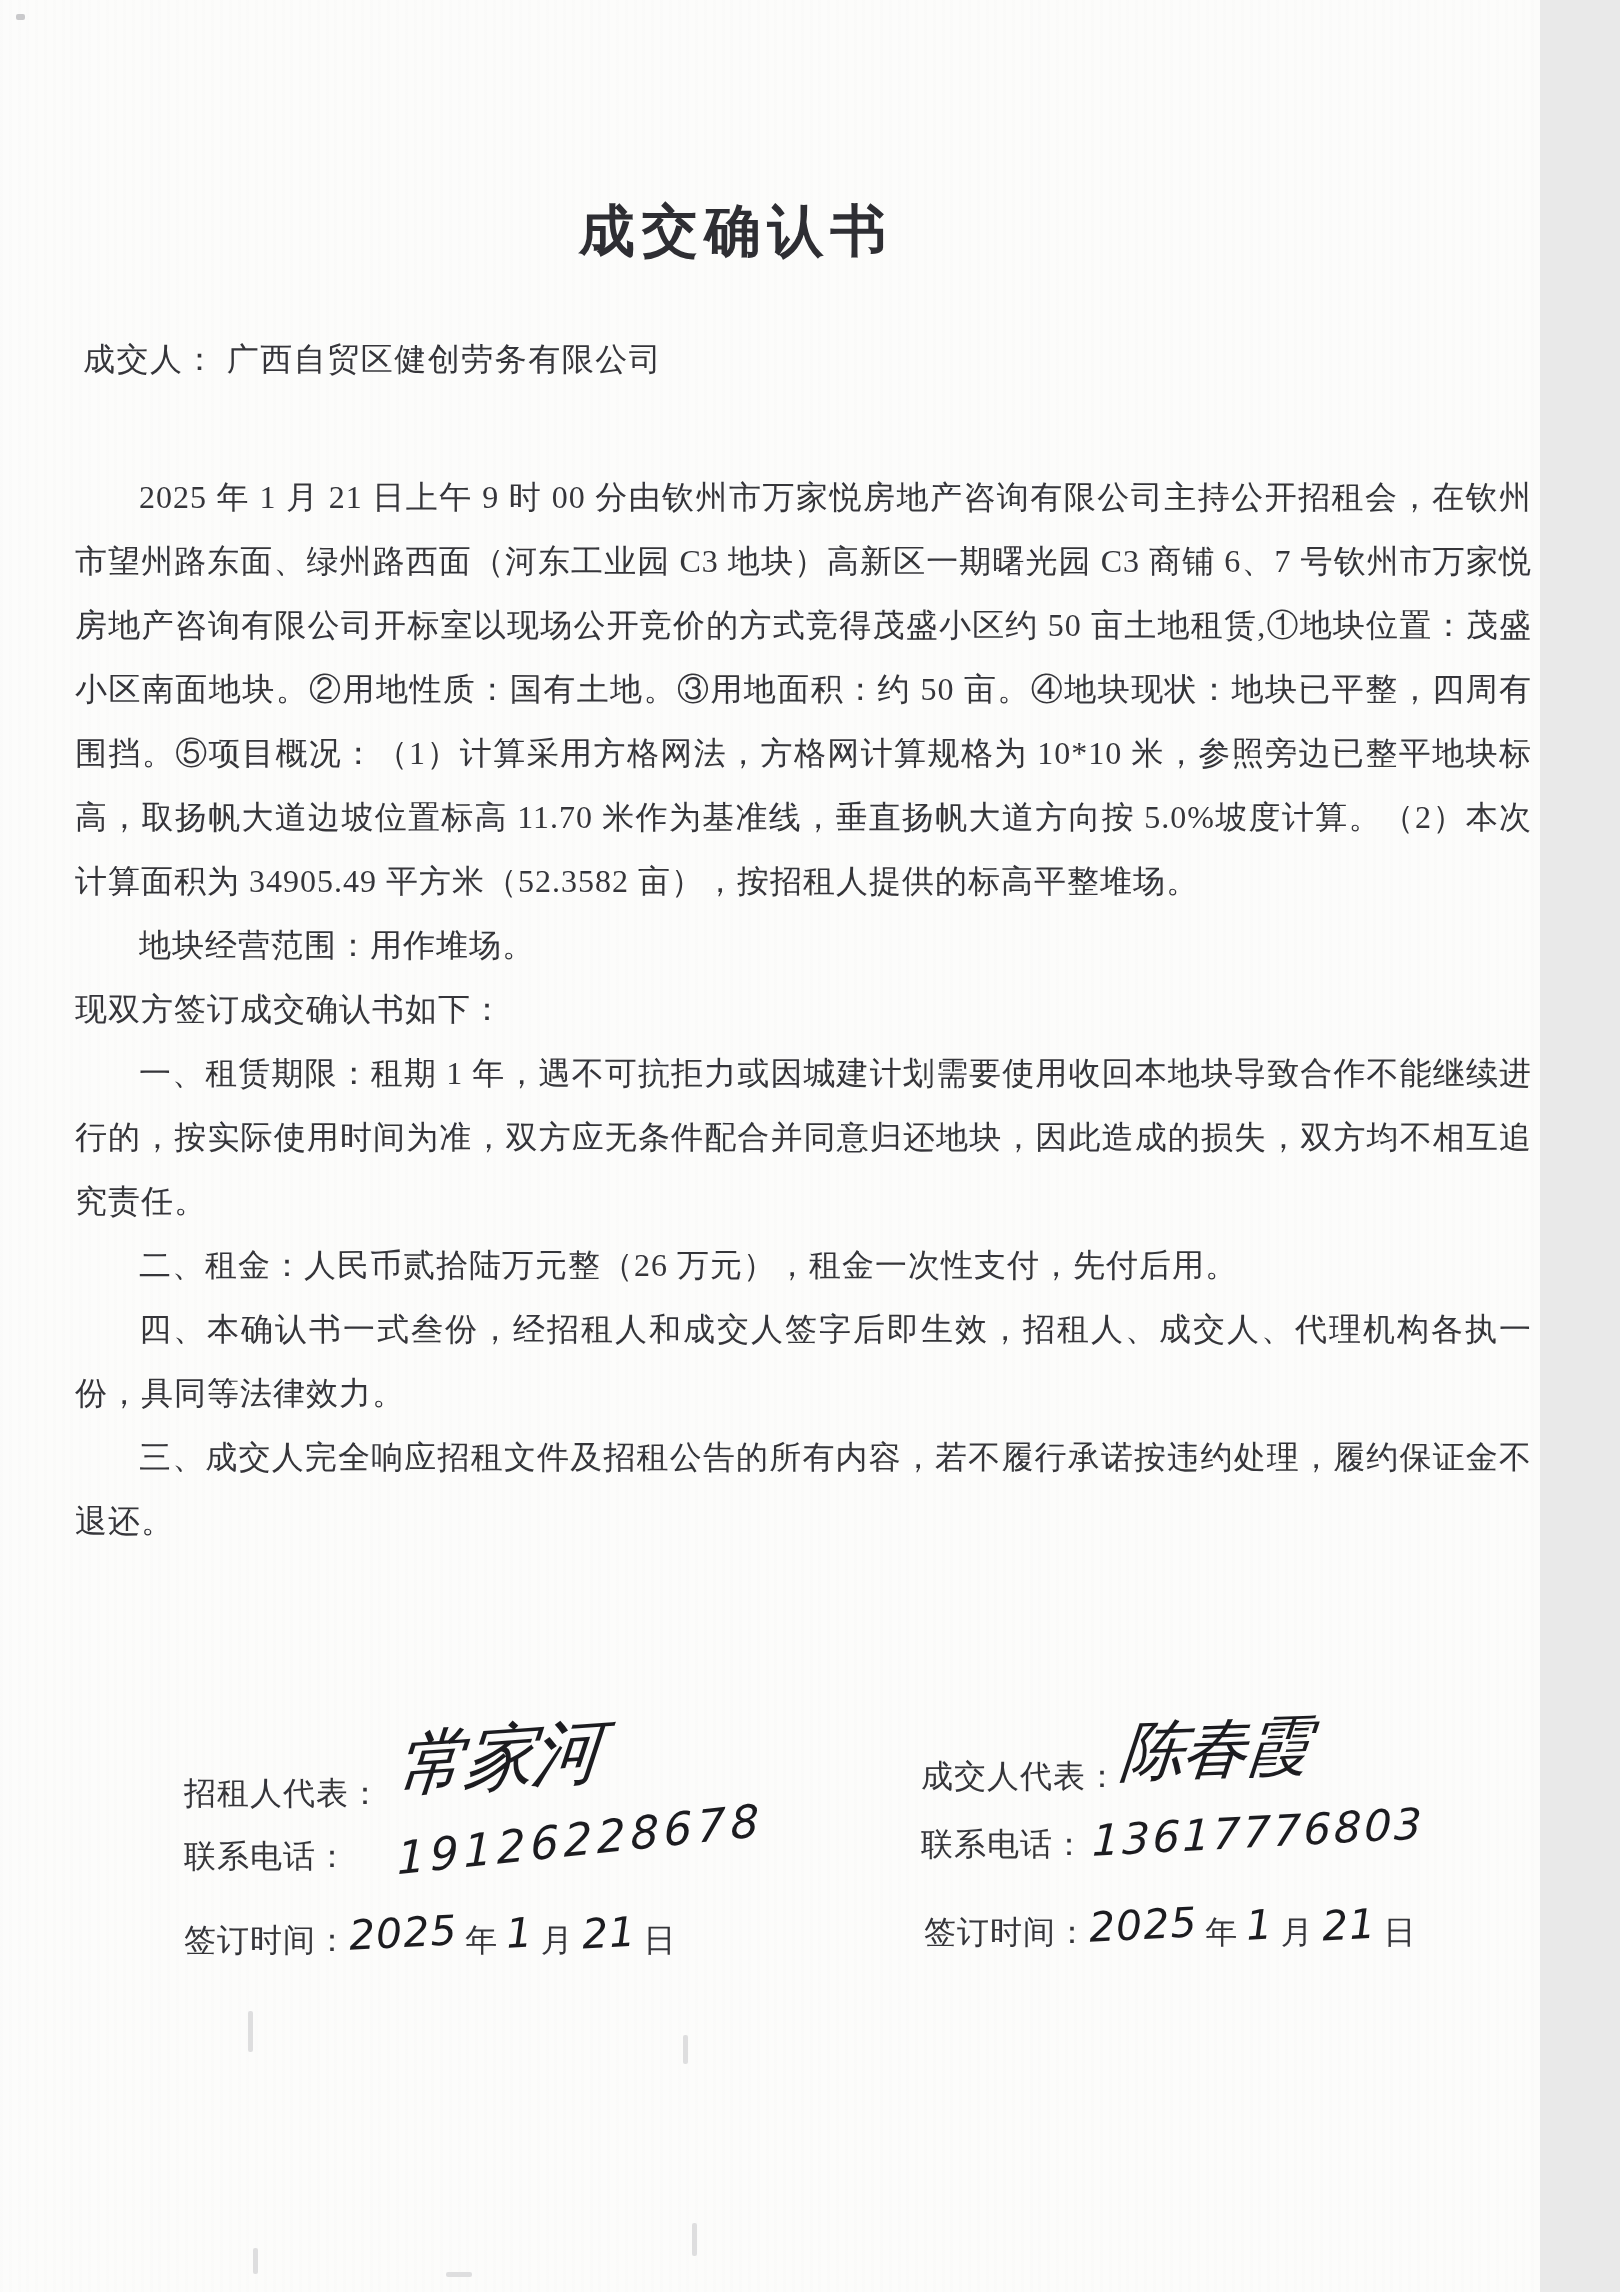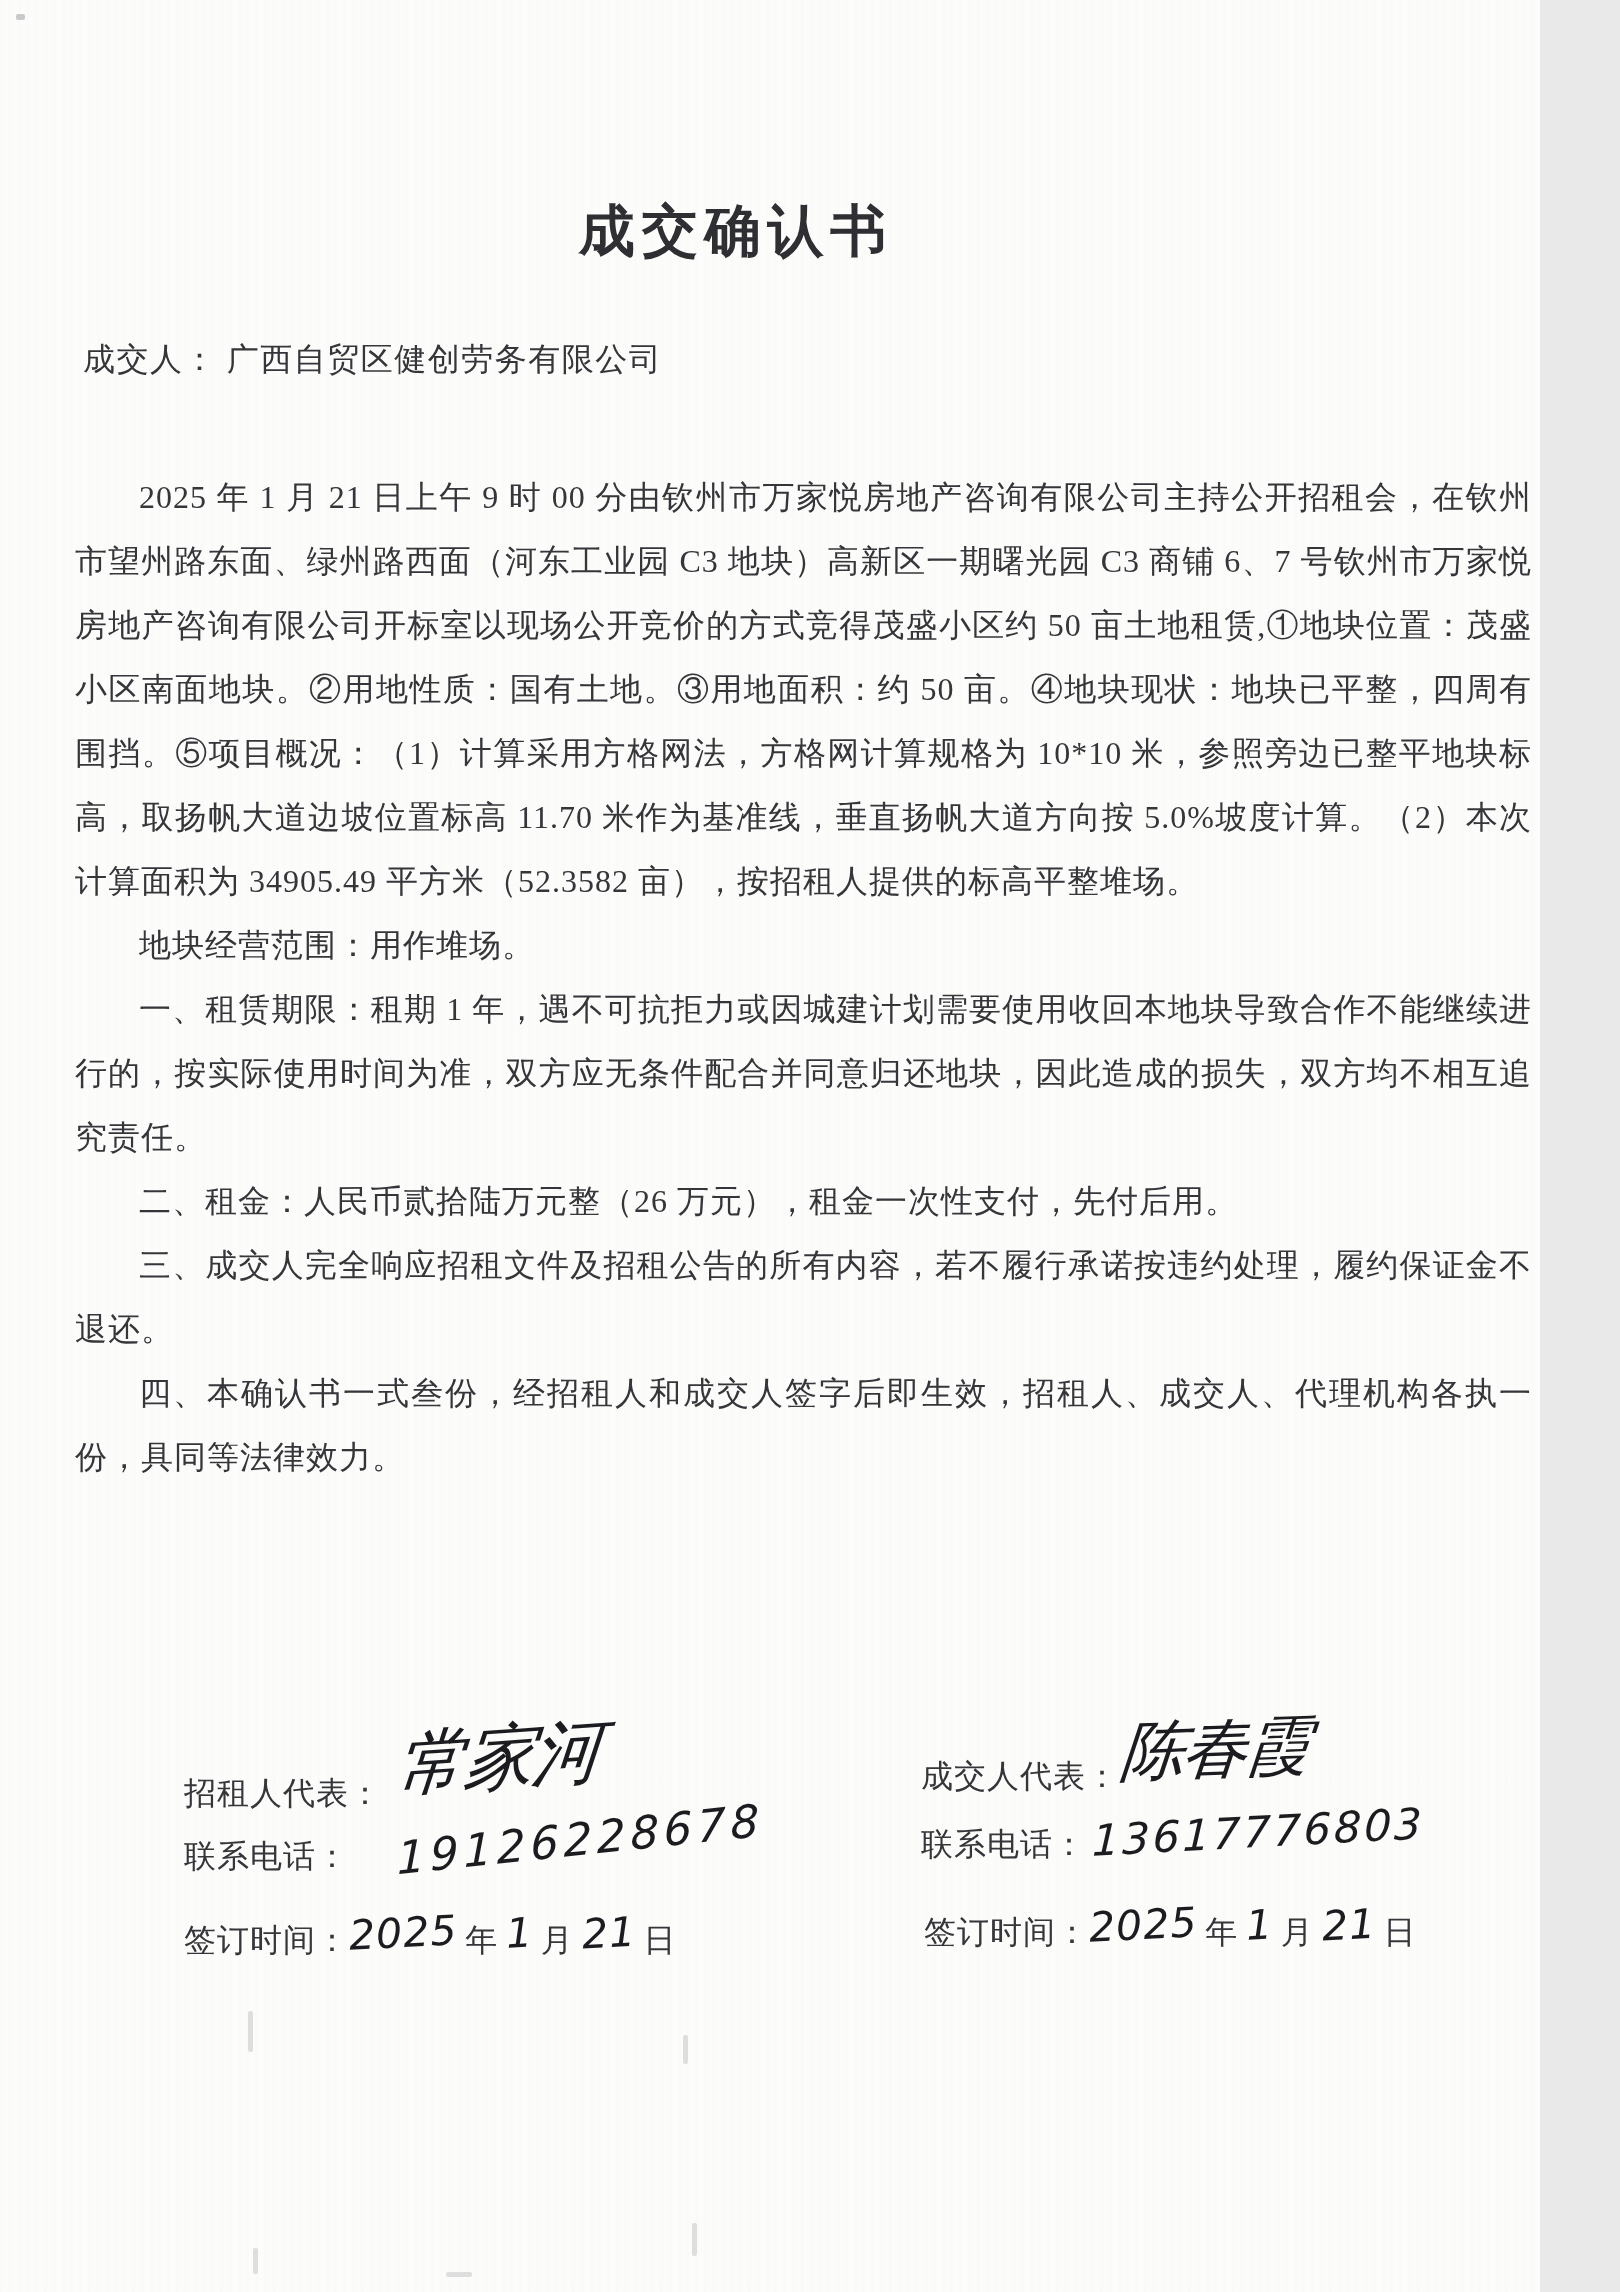--- a/index.html
+++ b/index.html
@@ -88,24 +88,25 @@
 
   <div class="parties">
     <div class="party-line">
       <span>成交人：</span><span class="party-name">广西自贸区健创劳务有限公司</span>
     </div>
   </div>
 
   <div class="body-text">
     <p class="indent">2025 年 1 月 21 日上午 9 时 00 分由钦州市万家悦房地产咨询有限公司主持公开招租会，在钦州市望州路东面、绿州路西面（河东工业园 C3 地块）高新区一期曙光园 C3 商铺 6、7 号钦州市万家悦房地产咨询有限公司开标室以现场公开竞价的方式竞得茂盛小区约 50 亩土地租赁,①地块位置：茂盛小区南面地块。②用地性质：国有土地。③用地面积：约 50 亩。④地块现状：地块已平整，四周有围挡。⑤项目概况：（1）计算采用方格网法，方格网计算规格为 10*10 米，参照旁边已整平地块标高，取扬帆大道边坡位置标高 11.70 米作为基准线，垂直扬帆大道方向按 5.0%坡度计算。（2）本次计算面积为 34905.49 平方米（52.3582 亩），按招租人提供的标高平整堆场。</p>
     <p class="indent">地块经营范围：用作堆场。</p>
+    <p>现双方签订成交确认书如下：</p>
     <p class="indent">一、租赁期限：租期 1 年，遇不可抗拒力或因城建计划需要使用收回本地块导致合作不能继续进行的，按实际使用时间为准，双方应无条件配合并同意归还地块，因此造成的损失，双方均不相互追究责任。</p>
     <p class="indent">二、租金：人民币贰拾陆万元整（26 万元），租金一次性支付，先付后用。</p>
+    <p class="indent">四、本确认书一式叁份，经招租人和成交人签字后即生效，招租人、成交人、代理机构各执一份，具同等法律效力。</p>
     <p class="indent">三、成交人完全响应招租文件及招租公告的所有内容，若不履行承诺按违约处理，履约保证金不退还。</p>
-    <p class="indent">四、本确认书一式叁份，经招租人和成交人签字后即生效，招租人、成交人、代理机构各执一份，具同等法律效力。</p>
   </div>
 
   <div class="sig-cell" style="top:1733px; left:184px;">
     <span>招租人代表：</span><span class="hw hw-sign">常家河</span>
   </div>
   <div class="sig-cell" style="top:1825px; left:184px;">
     <span>联系电话：</span><span class="hw hw-phone">19126228678</span>
   </div>
   <div class="sig-cell" style="top:1913px; left:184px;">
     <span>签订时间：</span><span class="hw hw-date">2025</span><span class="date-unit">年</span><span class="hw hw-date">1</span><span class="date-unit">月</span><span class="hw hw-date">21</span><span class="date-unit">日</span>

